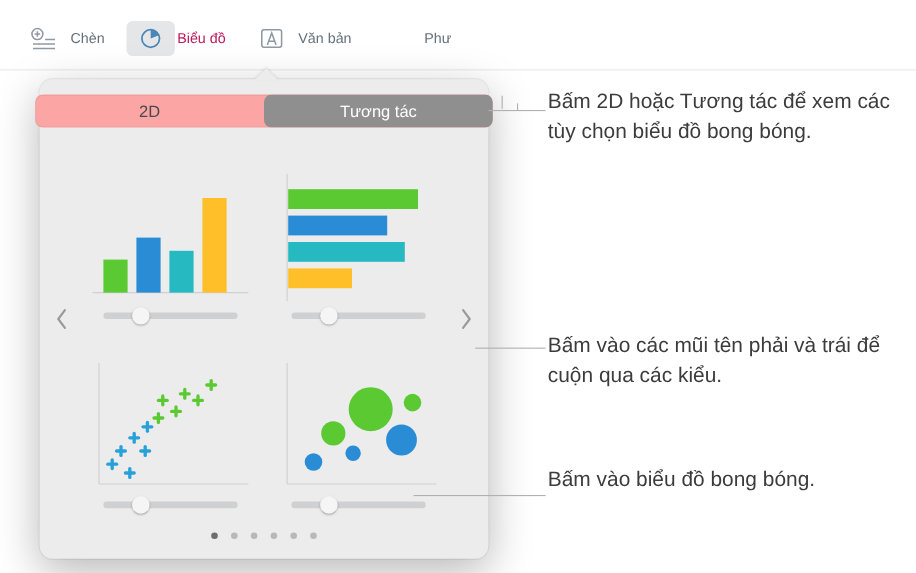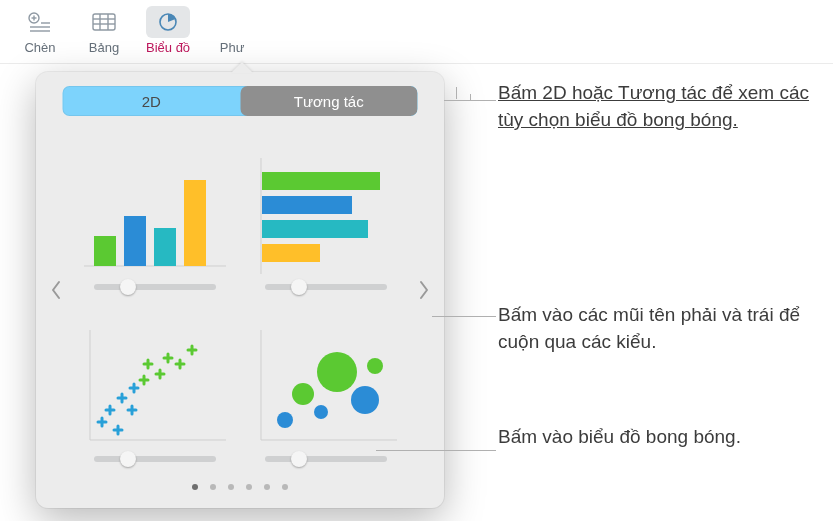--- a/index.html
+++ b/index.html
@@ -13,21 +13,21 @@
     }
     .toolbar {
       display: flex;
       gap: 0;
       padding: 6px 0 0 8px;
       height: 64px;
       border-bottom: 1px solid rgba(0,0,0,0.08);
     }
     .tb-item {
       display: flex;
-      flex-direction: column;
+      flex-direction: row;
       align-items: center;
       padding: 0 10px;
       cursor: pointer;
       border-radius: 6px;
       color: #66707a;
       font-size: 13px;
       gap: 2px;
     }
     .tb-item.active {
       color: #be185d;
@@ -64,23 +64,23 @@
       border-left: 11px solid transparent;
       border-right: 11px solid transparent;
       border-bottom: 11px solid #ececec;
       filter: drop-shadow(0 -1px 1px rgba(0,0,0,0.1));
     }
     .seg {
       position: absolute;
       top: 14px;
       left: 50%;
       transform: translateX(-50%);
-      width: 355px;
+      width: 416px;
       height: 30px;
-      background: #7dd3fc;
+      background: #fca5a5;
       border-radius: 7px;
       display: flex;
       overflow: hidden;
       box-shadow: inset 0 0 0 1px rgba(0,0,0,0.06);
     }
     .seg-btn {
       flex: 1;
       display: flex;
       align-items: center;
       justify-content: center;
@@ -204,40 +204,37 @@
           <circle cx="7" cy="7" r="5" fill="none" stroke="#8f99a3" stroke-width="1.4"></circle>
           <line x1="7" y1="4.5" x2="7" y2="9.5" stroke="#8f99a3" stroke-width="1.4"></line>
           <line x1="4.5" y1="7" x2="9.5" y2="7" stroke="#8f99a3" stroke-width="1.4"></line>
           <line x1="3" y1="16" x2="23" y2="16" stroke="#8f99a3" stroke-width="1.4"></line>
           <line x1="3" y1="20" x2="23" y2="20" stroke="#8f99a3" stroke-width="1.4"></line>
           <line x1="14" y1="12" x2="23" y2="12" stroke="#8f99a3" stroke-width="1.4"></line>
         </svg>
     </div>
     <span>Chèn</span>
   </div>
-  <div class="tb-item">
-    <div class="tb-icon-wrap">
-      <svg class="tb-icon" viewBox="0 0 26 22">
-          <rect x="2" y="3" width="22" height="16" rx="2" fill="none" stroke="#8f99a3" stroke-width="1.4"></rect>
-          <line x1="2" y1="8" x2="24" y2="8" stroke="#8f99a3" stroke-width="1.4"></line>
-          <line x1="2" y1="13" x2="24" y2="13" stroke="#8f99a3" stroke-width="1.4"></line>
-          <line x1="9" y1="3" x2="9" y2="19" stroke="#8f99a3" stroke-width="1.4"></line>
-          <line x1="17" y1="3" x2="17" y2="19" stroke="#8f99a3" stroke-width="1.4"></line>
-        </svg>
-    </div>
-    <span>Bảng</span>
-  </div>
   <div class="tb-item active">
     <div class="tb-icon-wrap">
       <svg class="tb-icon" viewBox="0 0 26 22">
           <circle cx="13" cy="11" r="8" fill="none" stroke="#4a87b6" stroke-width="1.6"></circle>
           <path d="M13 11 L13 3 A8 8 0 0 1 20.5 8 Z" fill="#4a87b6"></path>
         </svg>
     </div>
     <span>Biểu đồ</span>
+  </div>
+  <div class="tb-item">
+    <div class="tb-icon-wrap">
+      <svg class="tb-icon" viewBox="0 0 26 22">
+          <rect x="4" y="3" width="18" height="16" rx="2" fill="none" stroke="#8f99a3" stroke-width="1.4"></rect>
+          <path d="M9 17 L13 6 L17 17 M10.5 13.5 L15.5 13.5" fill="none" stroke="#8f99a3" stroke-width="1.4"></path>
+        </svg>
+    </div>
+    <span>Văn bản</span>
   </div>
   <div class="tb-item" style="padding-right:0;">
     <div class="tb-icon-wrap"></div>
     <span>Phư</span>
   </div>
 </div>
 
 <div class="popover">
   <div class="seg">
     <div class="seg-btn">
@@ -363,16 +360,16 @@
 </div>
 
 <div class="ann-line" style="left:444px; top:100px; width:52px;"></div>
 <div class="ann-tick" style="left:456px; top:87px;"></div>
 <div class="ann-tick" style="left:470px; top:100px; height:6px; top:94px;"></div>
 
 <div class="ann-line" style="left:432px; top:316px; width:64px;"></div>
 <div class="ann-line" style="left:376px; top:450px; width:120px;"></div>
 
 <div class="annotations">
-  <div class="ann" style="top:0;text-decoration:underline;">Bấm 2D hoặc Tương tác để xem các tùy chọn biểu đồ bong bóng.</div>
+  <div class="ann" style="top:0;">Bấm 2D hoặc Tương tác để xem các tùy chọn biểu đồ bong bóng.</div>
   <div class="ann" style="top:222px;">Bấm vào các mũi tên phải và trái để cuộn qua các kiểu.</div>
   <div class="ann" style="top:344px;">Bấm vào biểu đồ bong bóng.</div>
 </div>
 
 </body></html>

